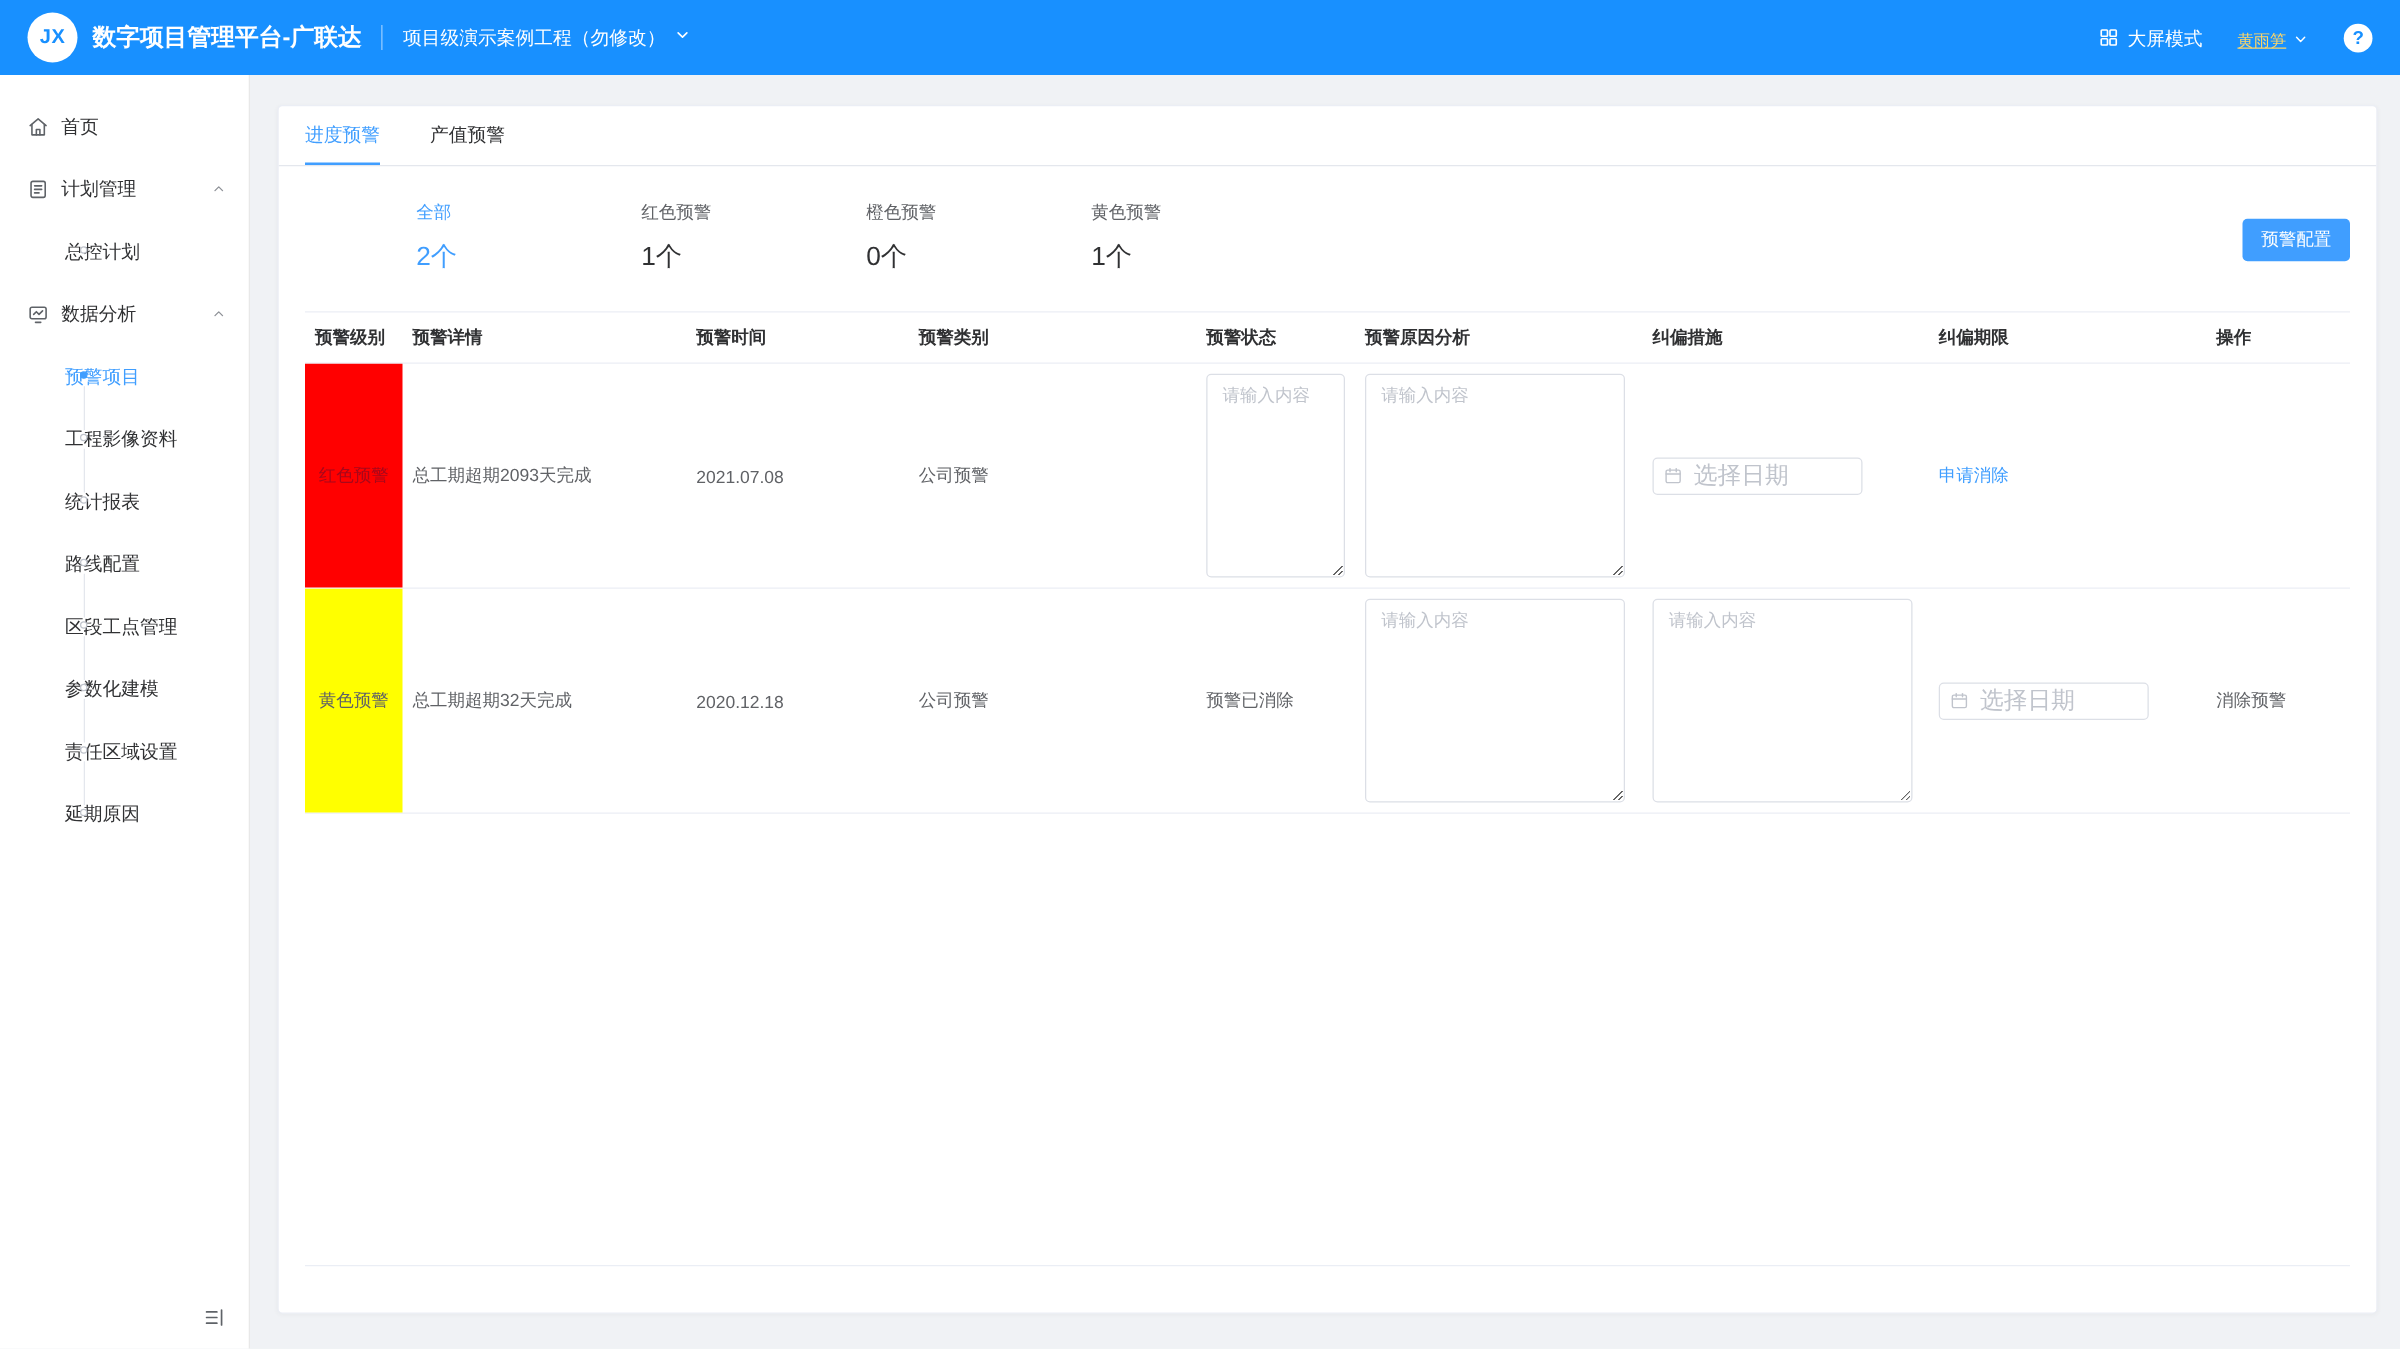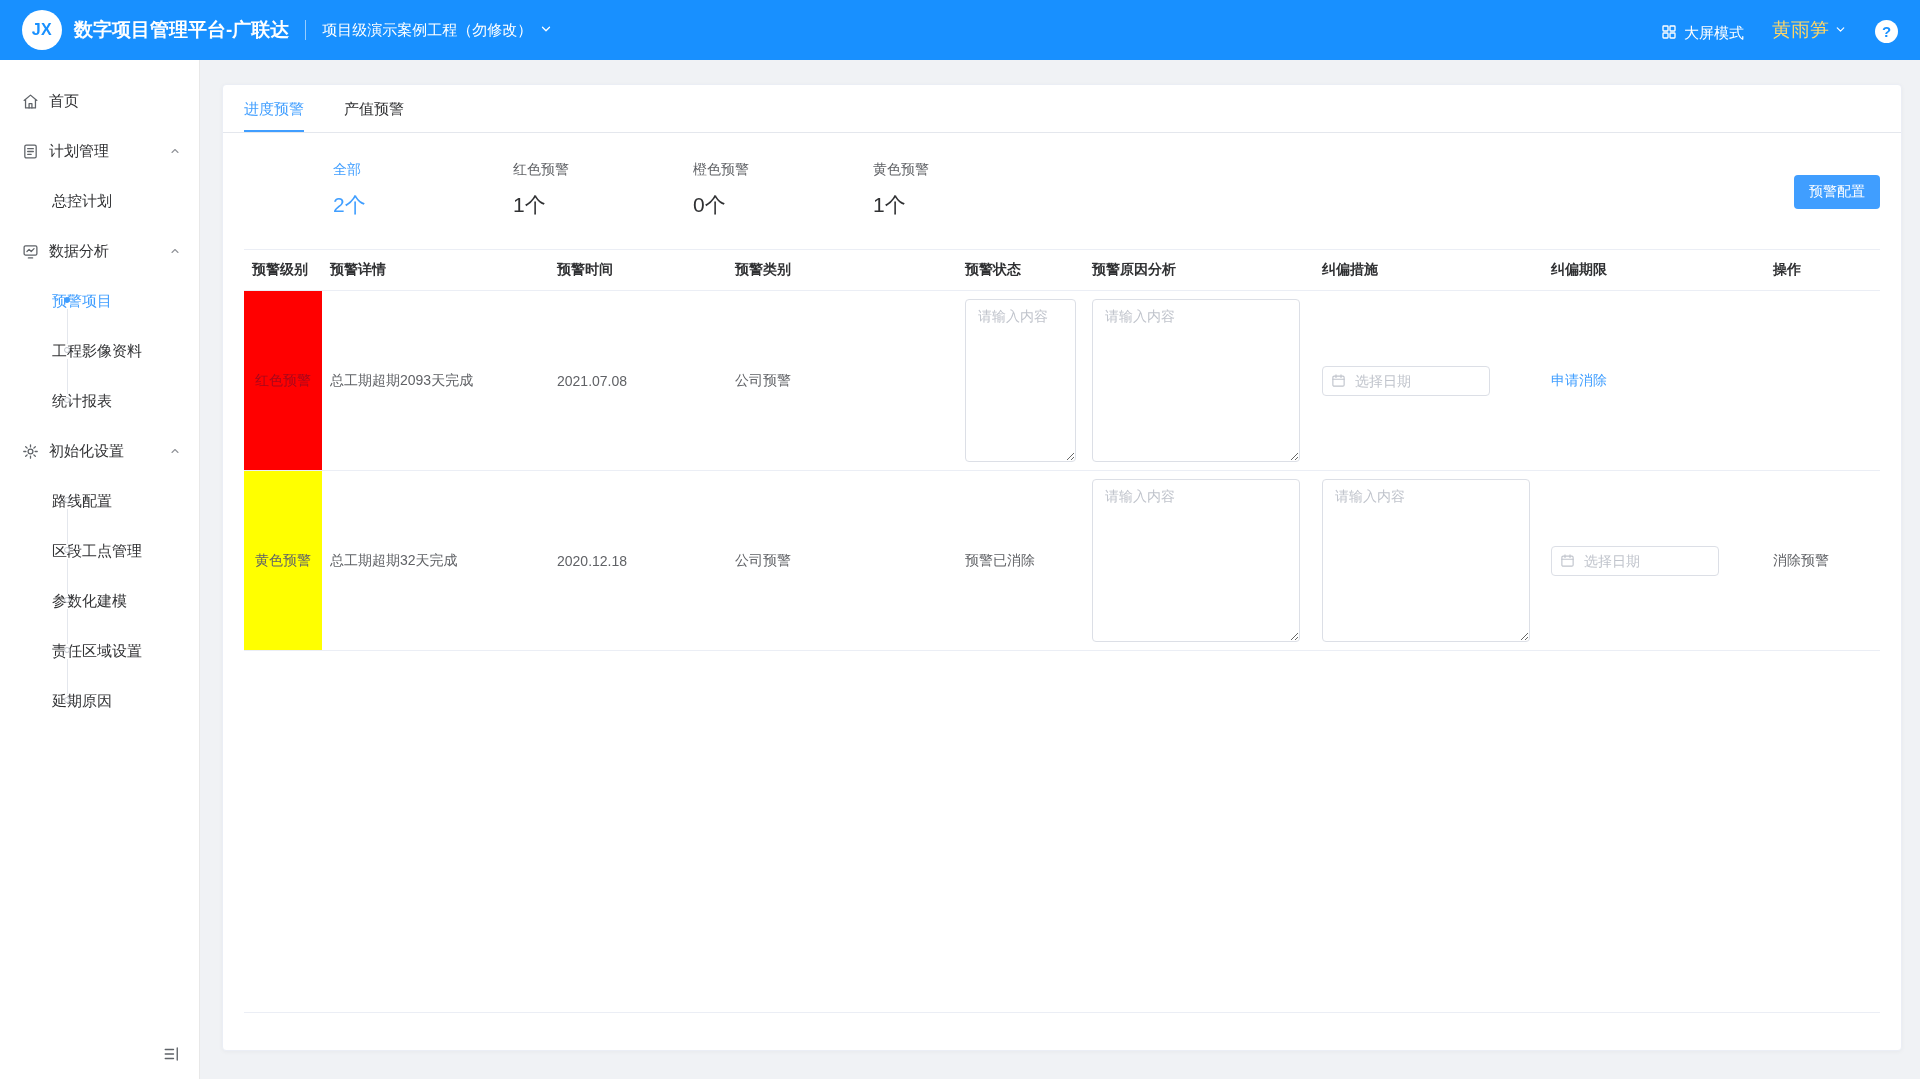--- a/index.html
+++ b/index.html
@@ -25,21 +25,21 @@
     background: #fff; color: var(--header-bg, #1890ff);
     display: flex; align-items: center; justify-content: center;
     font-weight: bold; font-size: 16px; letter-spacing: 0.5px;
     flex: 0 0 40px;
   }
   .app-title { font-size: 19px; font-weight: bold; margin-left: 12px; white-space: nowrap; }
   .divider-v { width: 1px; height: 20px; background: rgba(255,255,255,0.55); margin: 0 16px; }
   .project-select { display: flex; align-items: center; gap: 7px; font-size: 15px; cursor: pointer; white-space: nowrap; }
   .topbar-right { margin-left: auto; display: flex; align-items: flex-end; gap: 28px; }
   .screen-mode { display: flex; align-items: center; gap: 7px; font-size: 15px; cursor: pointer; }
-  .user-menu { display: flex; align-items: center; gap: 5px; font-size: 19px; cursor: pointer; color: var(--username, #ffd666); }
+  .user-menu { display: flex; align-items: center; gap: 5px; font-size: 13px; cursor: pointer; color: var(--username, #ffd666); text-decoration: underline; }
   .help-btn {
     width: 23px; height: 23px; border-radius: 50%;
     background: #fff; color: var(--header-bg, #1890ff);
     display: flex; align-items: center; justify-content: center;
     font-weight: bold; font-size: 15px; cursor: pointer;
   }
   .icon-svg { display: block; }
 
   
   .body-wrap { flex: 1; display: flex; min-height: 0; }
@@ -135,21 +135,21 @@
     width: 208px; height: 163px;
     border: 1px solid #dcdfe6; border-radius: 4px;
     padding: 8px 12px; font-size: 14px; color: #606266;
     font-family: inherit; resize: both; outline: none; background: #fff;
   }
   textarea.el-textarea::placeholder { color: #c0c4cc; }
   .date-wrap { position: relative; width: 168px; height: 30px; }
   .date-wrap input {
     width: 100%; height: 100%;
     border: 1px solid #dcdfe6; border-radius: 4px;
-    padding: 0 8px 0 32px; font-size: 14px; color: #606266;
+    padding: 0 8px 0 32px; font-size: 19px; color: #606266;
     font-family: inherit; outline: none; background: #fff;
   }
   .date-wrap input::placeholder { color: #c0c4cc; }
   .date-wrap .cal-icon { position: absolute; left: 9px; top: 7px; pointer-events: none; }
   .action-link { color: var(--accent, #409eff); cursor: pointer; white-space: nowrap; }
   .action-plain { color: #606266; cursor: pointer; white-space: nowrap; }
 
   .card-footer { margin-top: auto; padding: 0 21px 37px; }
   .footer-line { border-top: 1px solid #ebeef5; }
 </style>
@@ -259,34 +259,20 @@
         <div class="sub-item">
           <span class="bullet"></span>
           <span>工程影像资料</span>
         </div>
         <div class="sub-item">
           <span class="bullet"></span>
           <span>统计报表</span>
         </div>
       </div>
 
-      <div class="menu-item">
-        <span class="mi-icon">
-          <svg width="17" height="17" viewBox="0 0 24 24" fill="none" stroke="#5f6368" stroke-width="1.8" stroke-linecap="round" stroke-linejoin="round">
-              <circle cx="12" cy="12" r="3.4"></circle>
-              <path d="M12 2.5v3M12 18.5v3M2.5 12h3M18.5 12h3M5.2 5.2l2.1 2.1M16.7 16.7l2.1 2.1M18.8 5.2l-2.1 2.1M7.3 16.7l-2.1 2.1"></path>
-            </svg>
-        </span>
-        <span>初始化设置</span>
-        <span class="chev">
-          <svg width="12" height="12" viewBox="0 0 24 24" fill="none" stroke="#909399" stroke-width="2.2" stroke-linecap="round" stroke-linejoin="round">
-              <polyline points="6 15 12 9 18 15"></polyline>
-            </svg>
-        </span>
-      </div>
       <div>
         <div class="sub-item">
           <span class="bullet"></span>
           <span>路线配置</span>
         </div>
         <div class="sub-item">
           <span class="bullet"></span>
           <span>区段工点管理</span>
         </div>
         <div class="sub-item">

